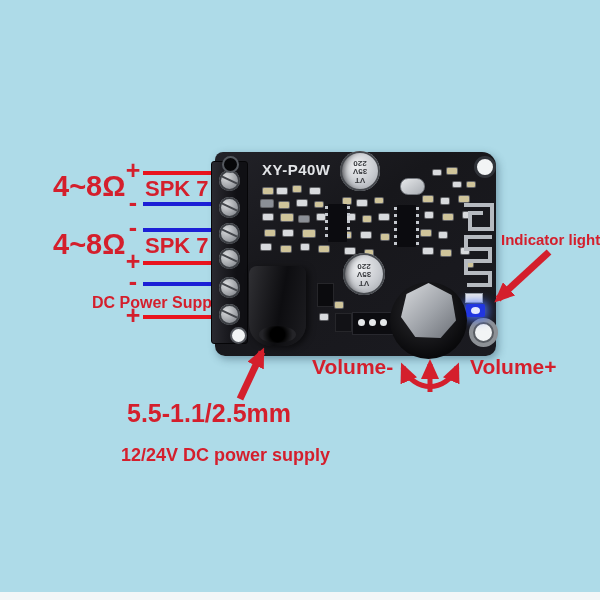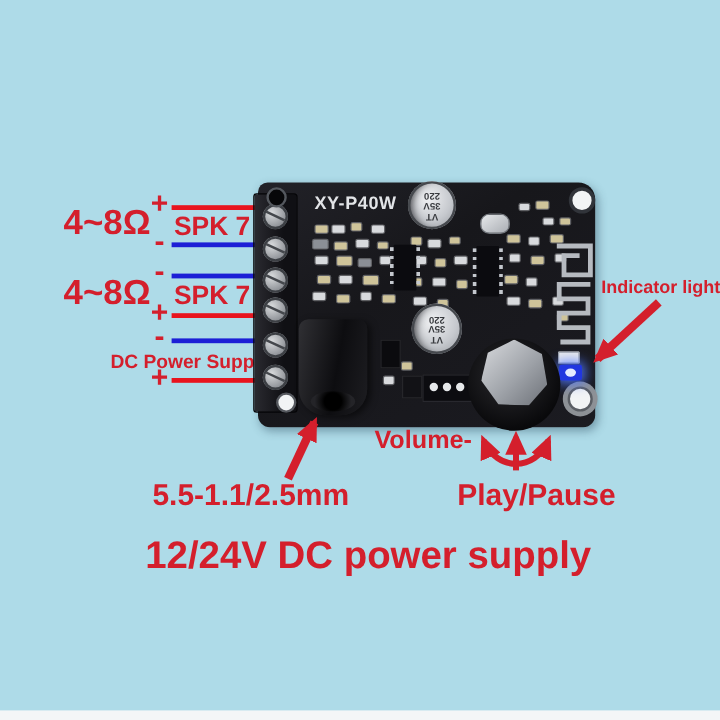--- a/index.html
+++ b/index.html
@@ -195,23 +195,23 @@
 
     <div class="ledW"></div>
     <div class="ledB"></div>
 
     <div class="encBase"></div>
     <div class="encCap"></div>
   </div>
 
   <div class="ann" style="left:312px;top:356px;font-size:21px">Volume-</div>
   <div class="ann" style="left:501px;top:232px;font-size:15px">Indicator light</div>
-  <div class="ann" style="left:381px;top:401px;font-size:25px">Play/Pause</div>
+  <div class="ann" style="left:470px;top:356px;font-size:21px">Volume+</div>
   <div class="ann" style="left:127px;top:401px;font-size:25px">5.5-1.1/2.5mm</div>
-  <div class="ann" style="left:121px;top:446px;font-size:32px">12/24V DC power supply</div>
+  <div class="ann" style="left:121px;top:446px;font-size:18px">12/24V DC power supply</div>
 
   <svg style="left:0;top:0" width="600" height="600" viewBox="0 0 600 600">
     <defs>
       <marker id="ah" markerUnits="userSpaceOnUse" markerWidth="20" markerHeight="18" refX="15" refY="9" orient="auto-start-reverse">
         <path d="M0 0 L20 9 L0 18 Z" fill="#d41f2c"></path>
       </marker>
     </defs>
     <path d="M549 252 L498 299" stroke="#d41f2c" stroke-width="7" fill="none" marker-end="url(#ah)"></path>
     <path d="M240 399 L262 352" stroke="#d41f2c" stroke-width="7" fill="none" marker-end="url(#ah)"></path>
     <path d="M403 367 C414 393 446 393 457 367" stroke="#d41f2c" stroke-width="5" fill="none" marker-start="url(#ah)" marker-end="url(#ah)"></path>

